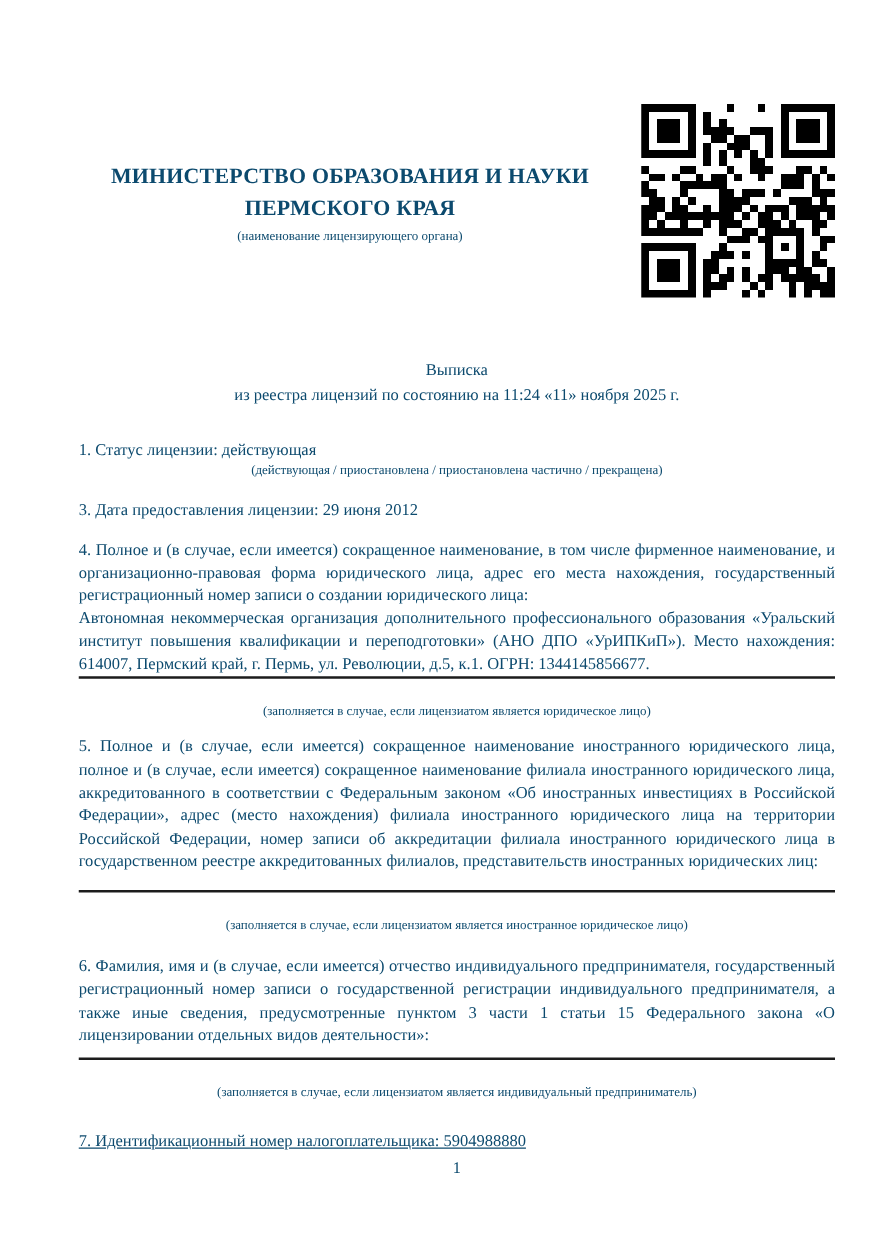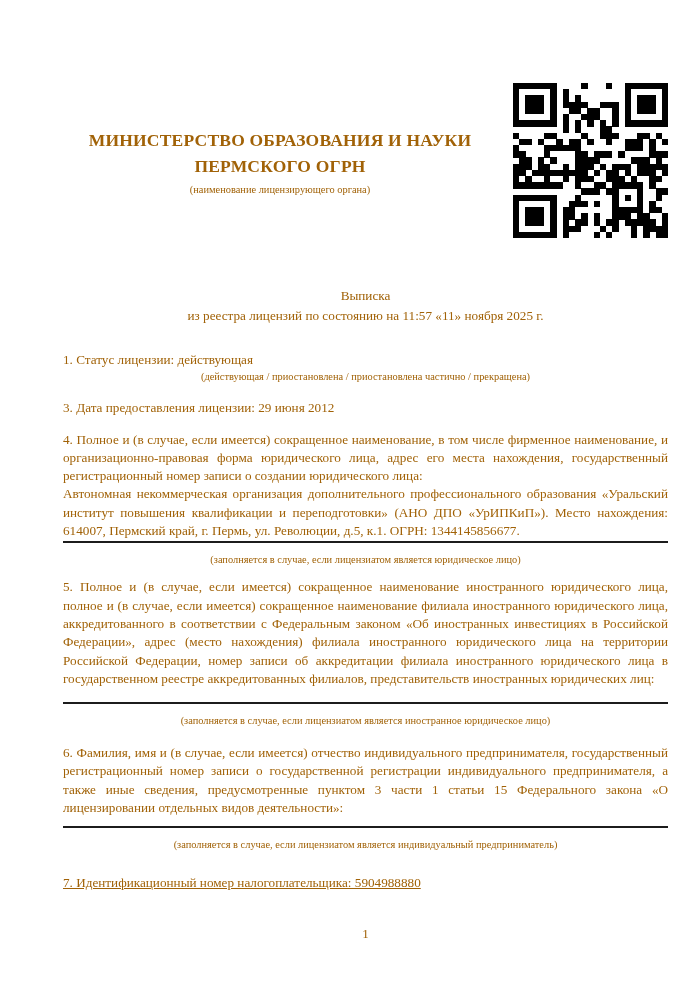--- a/index.html
+++ b/index.html
@@ -1,20 +1,20 @@
 <!DOCTYPE html>
 <html><head>
 <meta charset="utf-8">
 <style>
   html,body{margin:0;padding:0;background:#ffffff;}
   .page{
     position:relative;
     width:700px;height:989px;
     background:#ffffff;
-    color:#a16207;
+    color:#0c4a6e;
     font-family:"Liberation Serif", serif;
     overflow:hidden;
   }
   .content{padding:0 32px 0 63px;}
   
   .top-row{display:flex;align-items:flex-start;padding:83px 32px 0 63px;}
   .header-block{flex:1;text-align:center;padding-top:44px;position:relative;left:-8px;}
   .ministry-line{font-weight:bold;font-size:17.5px;line-height:26px;letter-spacing:.2px;}
   .header-sub{font-size:10.4px;margin-top:5px;}
   .qr-box{flex:none;width:155px;height:155px;}
@@ -28,36 +28,36 @@
   .i3{margin-top:16px;}
   .i4{margin-top:13px;}
   .i5{margin-top:12px;}
   .i6{margin-top:17px;}
   .i7{margin-top:23px;text-decoration:underline;}
   .para{text-align:justify;}
   .answer-underlined{text-align:justify;border-bottom:2px solid #1c1c1c;padding-bottom:1px;}
   .blank-line{border-bottom:2px solid #1c1c1c;}
   .blank-tall{height:14px;}
   .blank-short{height:9px;}
-  .note{font-size:10.4px;line-height:13px;text-align:center;margin-top:10px;}
+  .note{font-size:10.4px;line-height:13px;text-align:center;margin-top:20px;}
   .note-gap{margin-top:1px;}
   .page-number{
     position:absolute;top:926px;left:63px;right:32px;
     text-align:center;font-size:13px;
   }
 </style>
 </head>
 <body>
 
 <div class="page">
 
   <div class="top-row">
     <div class="header-block">
       <div class="ministry-line">МИНИСТЕРСТВО ОБРАЗОВАНИЯ И НАУКИ</div>
-      <div class="ministry-line">ПЕРМСКОГО ОГРН</div>
+      <div class="ministry-line">ПЕРМСКОГО КРАЯ</div>
       <div class="header-sub">(наименование лицензирующего органа)</div>
     </div>
     <div class="qr-box">
       <svg id="qr-svg" width="155" height="155" viewBox="0 0 25 25" shape-rendering="crispEdges">
           <rect x="0" y="0" width="1.02" height="1.02" fill="#000000"></rect>
           <rect x="1" y="0" width="1.02" height="1.02" fill="#000000"></rect>
           <rect x="2" y="0" width="1.02" height="1.02" fill="#000000"></rect>
           <rect x="3" y="0" width="1.02" height="1.02" fill="#000000"></rect>
           <rect x="4" y="0" width="1.02" height="1.02" fill="#000000"></rect>
           <rect x="5" y="0" width="1.02" height="1.02" fill="#000000"></rect>
@@ -379,21 +379,21 @@
           <rect x="23" y="24" width="1.02" height="1.02" fill="#000000"></rect>
           <rect x="24" y="24" width="1.02" height="1.02" fill="#000000"></rect>
         </svg>
     </div>
   </div>
 
   <div class="content">
 
     <div class="doc-title">
       <div>Выписка</div>
-      <div>из реестра лицензий по состоянию на 11:57 «11» ноября 2025 г.</div>
+      <div>из реестра лицензий по состоянию на 11:24 «11» ноября 2025 г.</div>
     </div>
 
     <div class="item i1">
       <div>1. Статус лицензии: действующая</div>
       <div class="note note-gap">(действующая / приостановлена / приостановлена частично / прекращена)</div>
     </div>
 
 
     <div class="item i3">3. Дата предоставления лицензии: 29 июня 2012</div>
 

